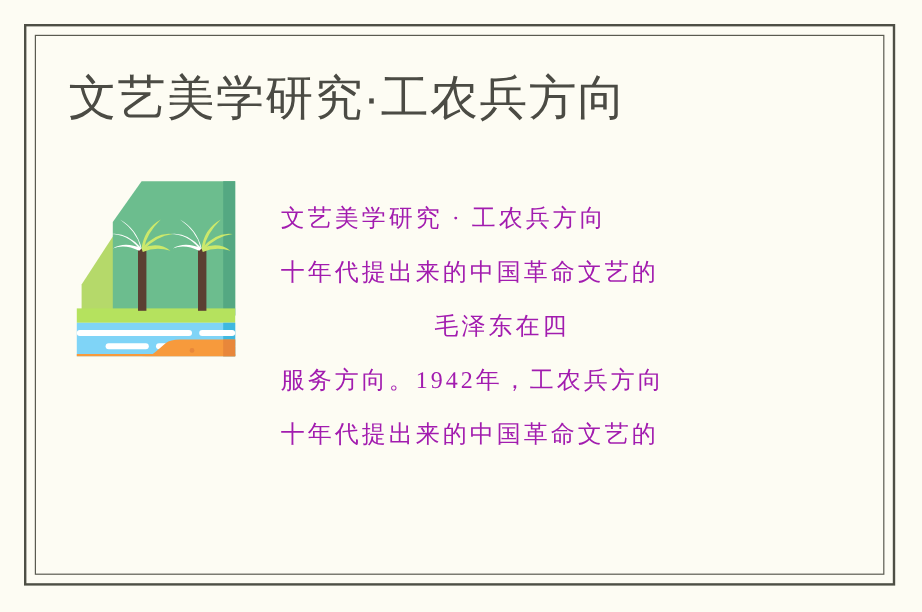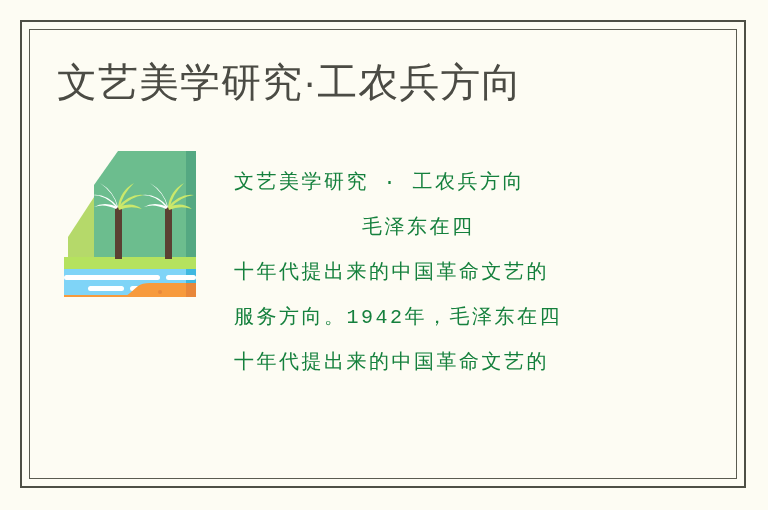--- a/index.html
+++ b/index.html
@@ -70,23 +70,23 @@
     width: 148px;
     height: 152px;
   }
 
   
   .body-text {
     position: absolute;
     left: 234px;
     top: 160px;
     width: 420px;
-    font-family: Liberation Mono, monospace;
+    font-family: Liberation Serif, serif;
     font-size: 20px;
-    color: #15803d;
+    color: #a21caf;
   }
   .body-line {
     height: 45px;
     line-height: 45px;
     letter-spacing: 2.5px;
     white-space: nowrap;
   }
   .body-line.indent-1 {
     padding-left: 128px;
   }
@@ -145,19 +145,19 @@
         <path d="M108 62 Q104 46 90 38 Q104 48 107 61 Z" fill="#ffffff"></path>
         <path d="M108 62 Q110 46 124 38 Q112 50 110 62 Z" fill="#cbe86b"></path>
         <path d="M108 62 Q120 48 134 50 Q120 52 110 63 Z" fill="#cbe86b"></path>
         <path d="M108 62 Q122 56 132 64 Q120 60 109 65 Z" fill="#cbe86b"></path>
       </g>
     </svg>
   </div>
 
   <div class="body-text">
     <div class="body-line">文艺美学研究 · 工农兵方向</div>
+    <div class="body-line">十年代提出来的中国革命文艺的</div>
     <div class="body-line indent-1">毛泽东在四</div>
-    <div class="body-line">十年代提出来的中国革命文艺的</div>
-    <div class="body-line">服务方向。1942年，毛泽东在四</div>
+    <div class="body-line">服务方向。1942年，工农兵方向</div>
     <div class="body-line">十年代提出来的中国革命文艺的</div>
   </div>
 
 </div>
 
 </body></html>

